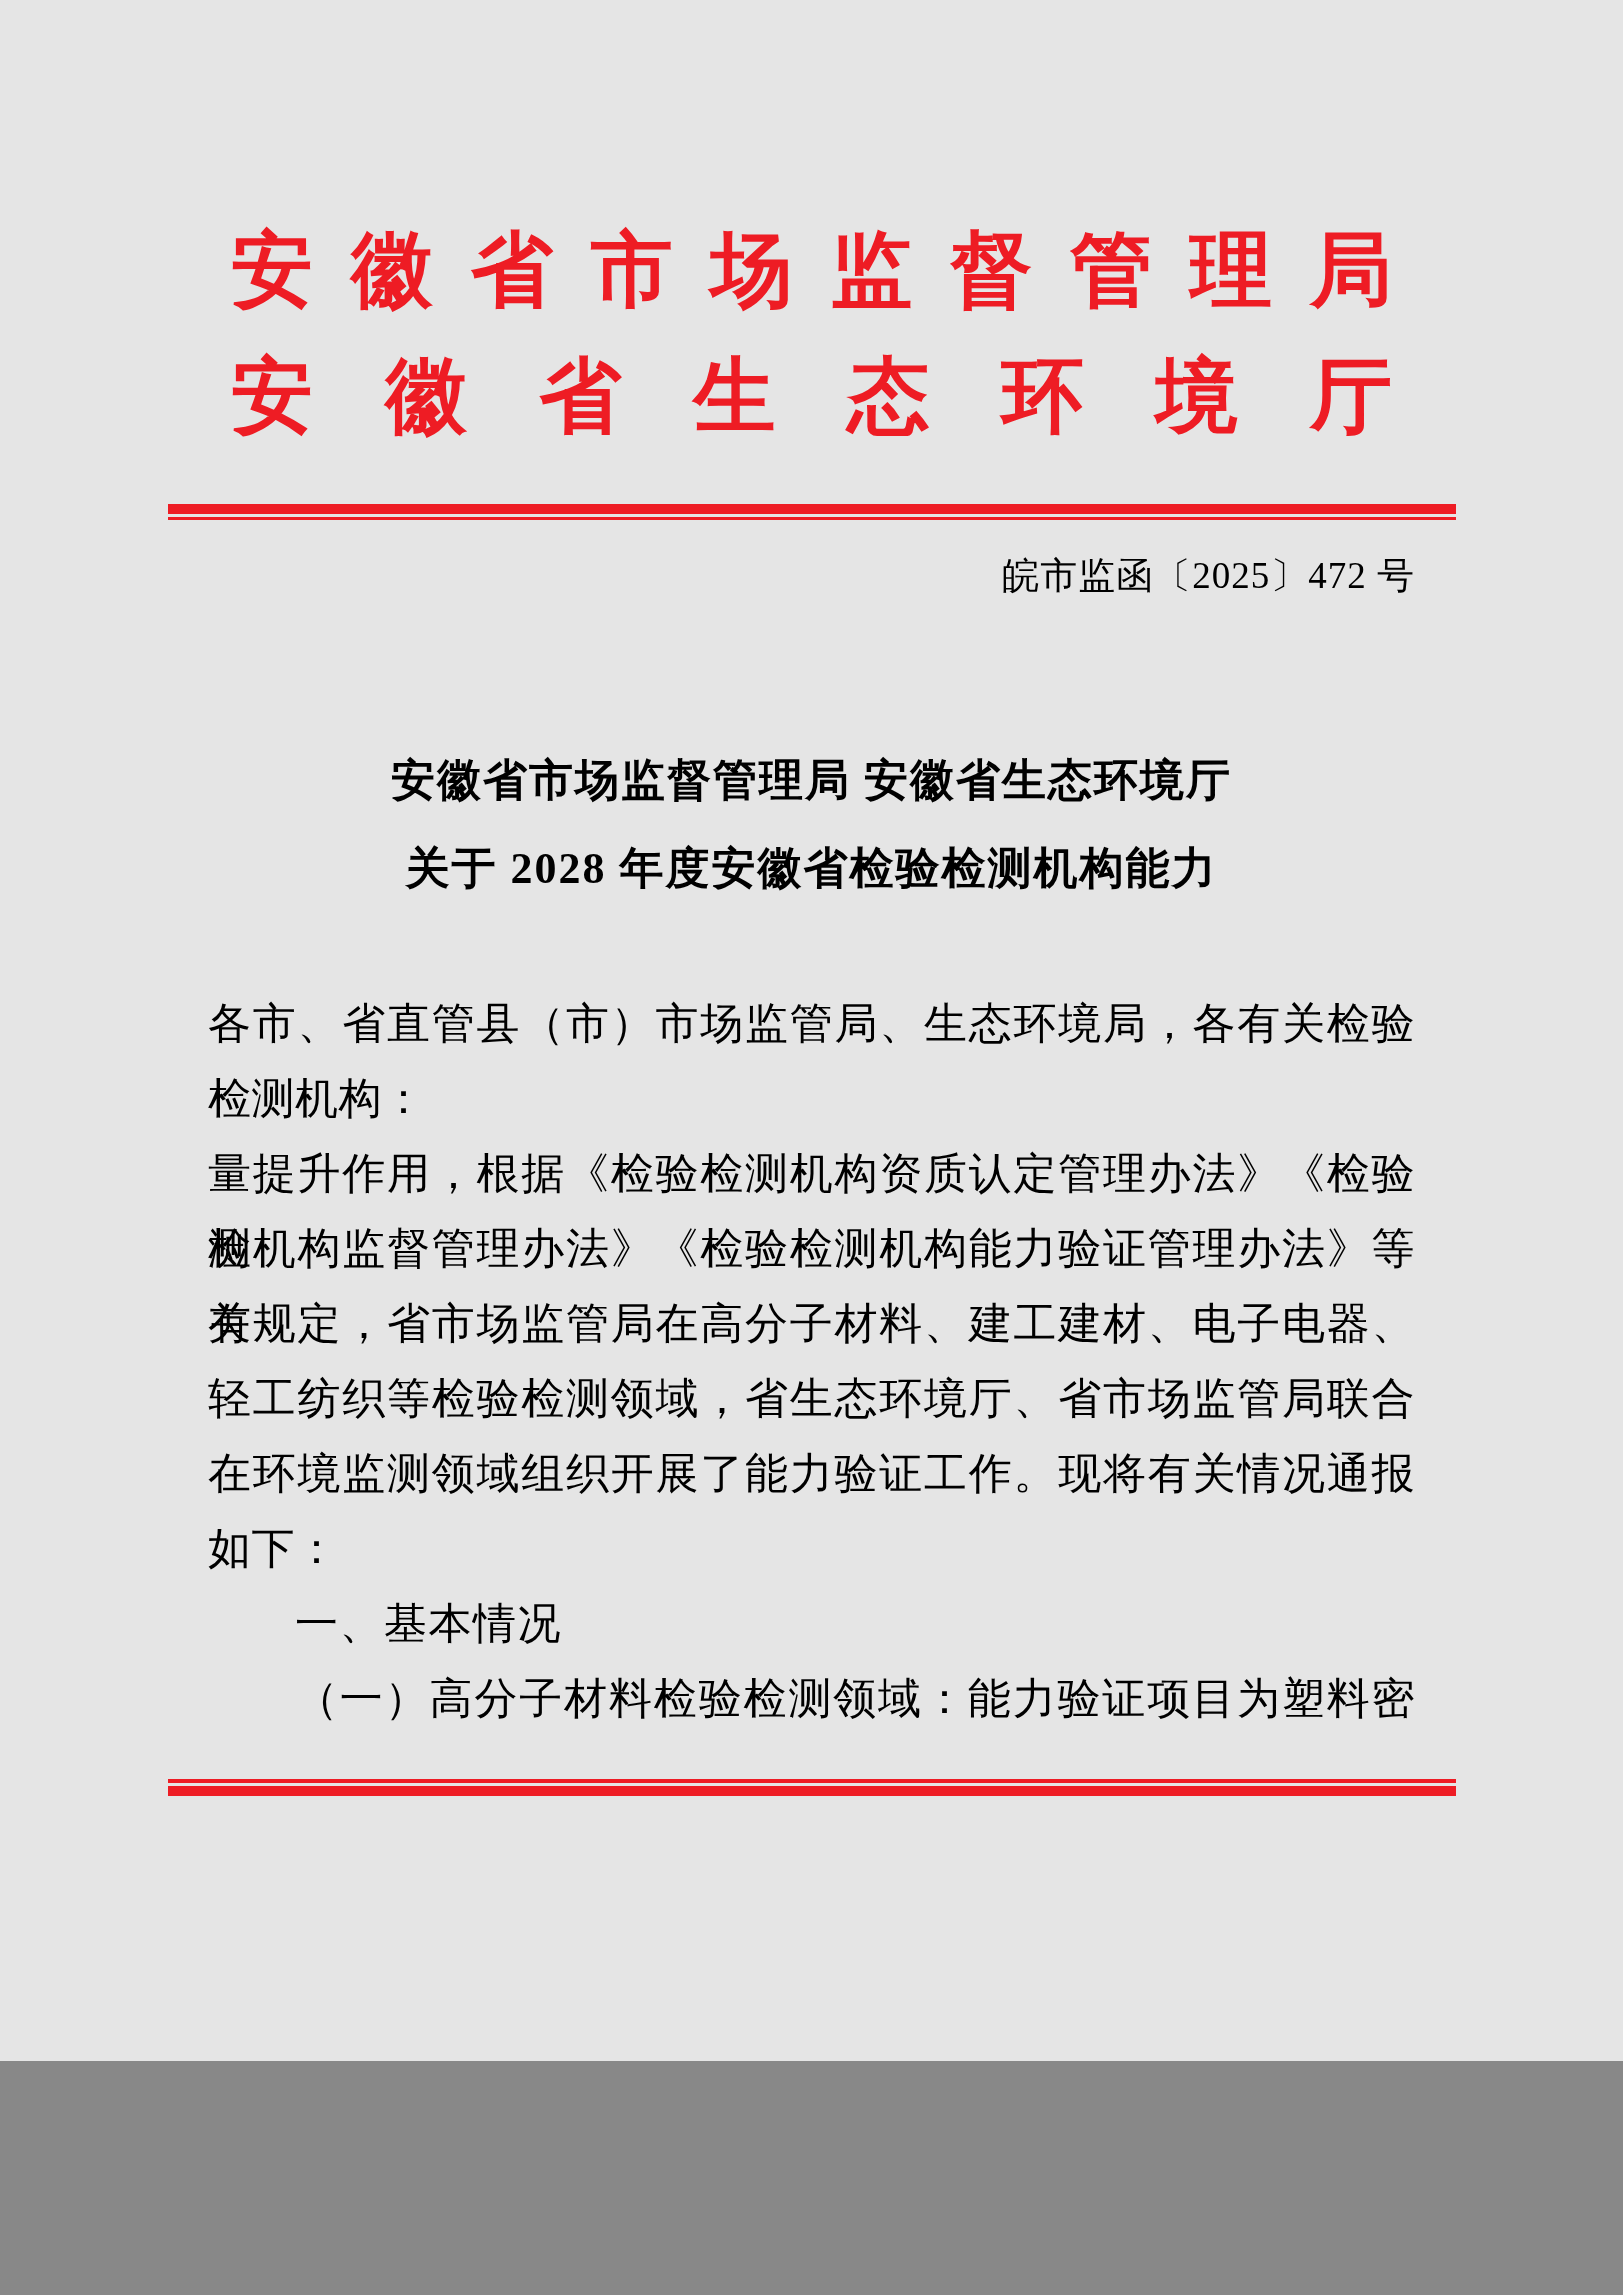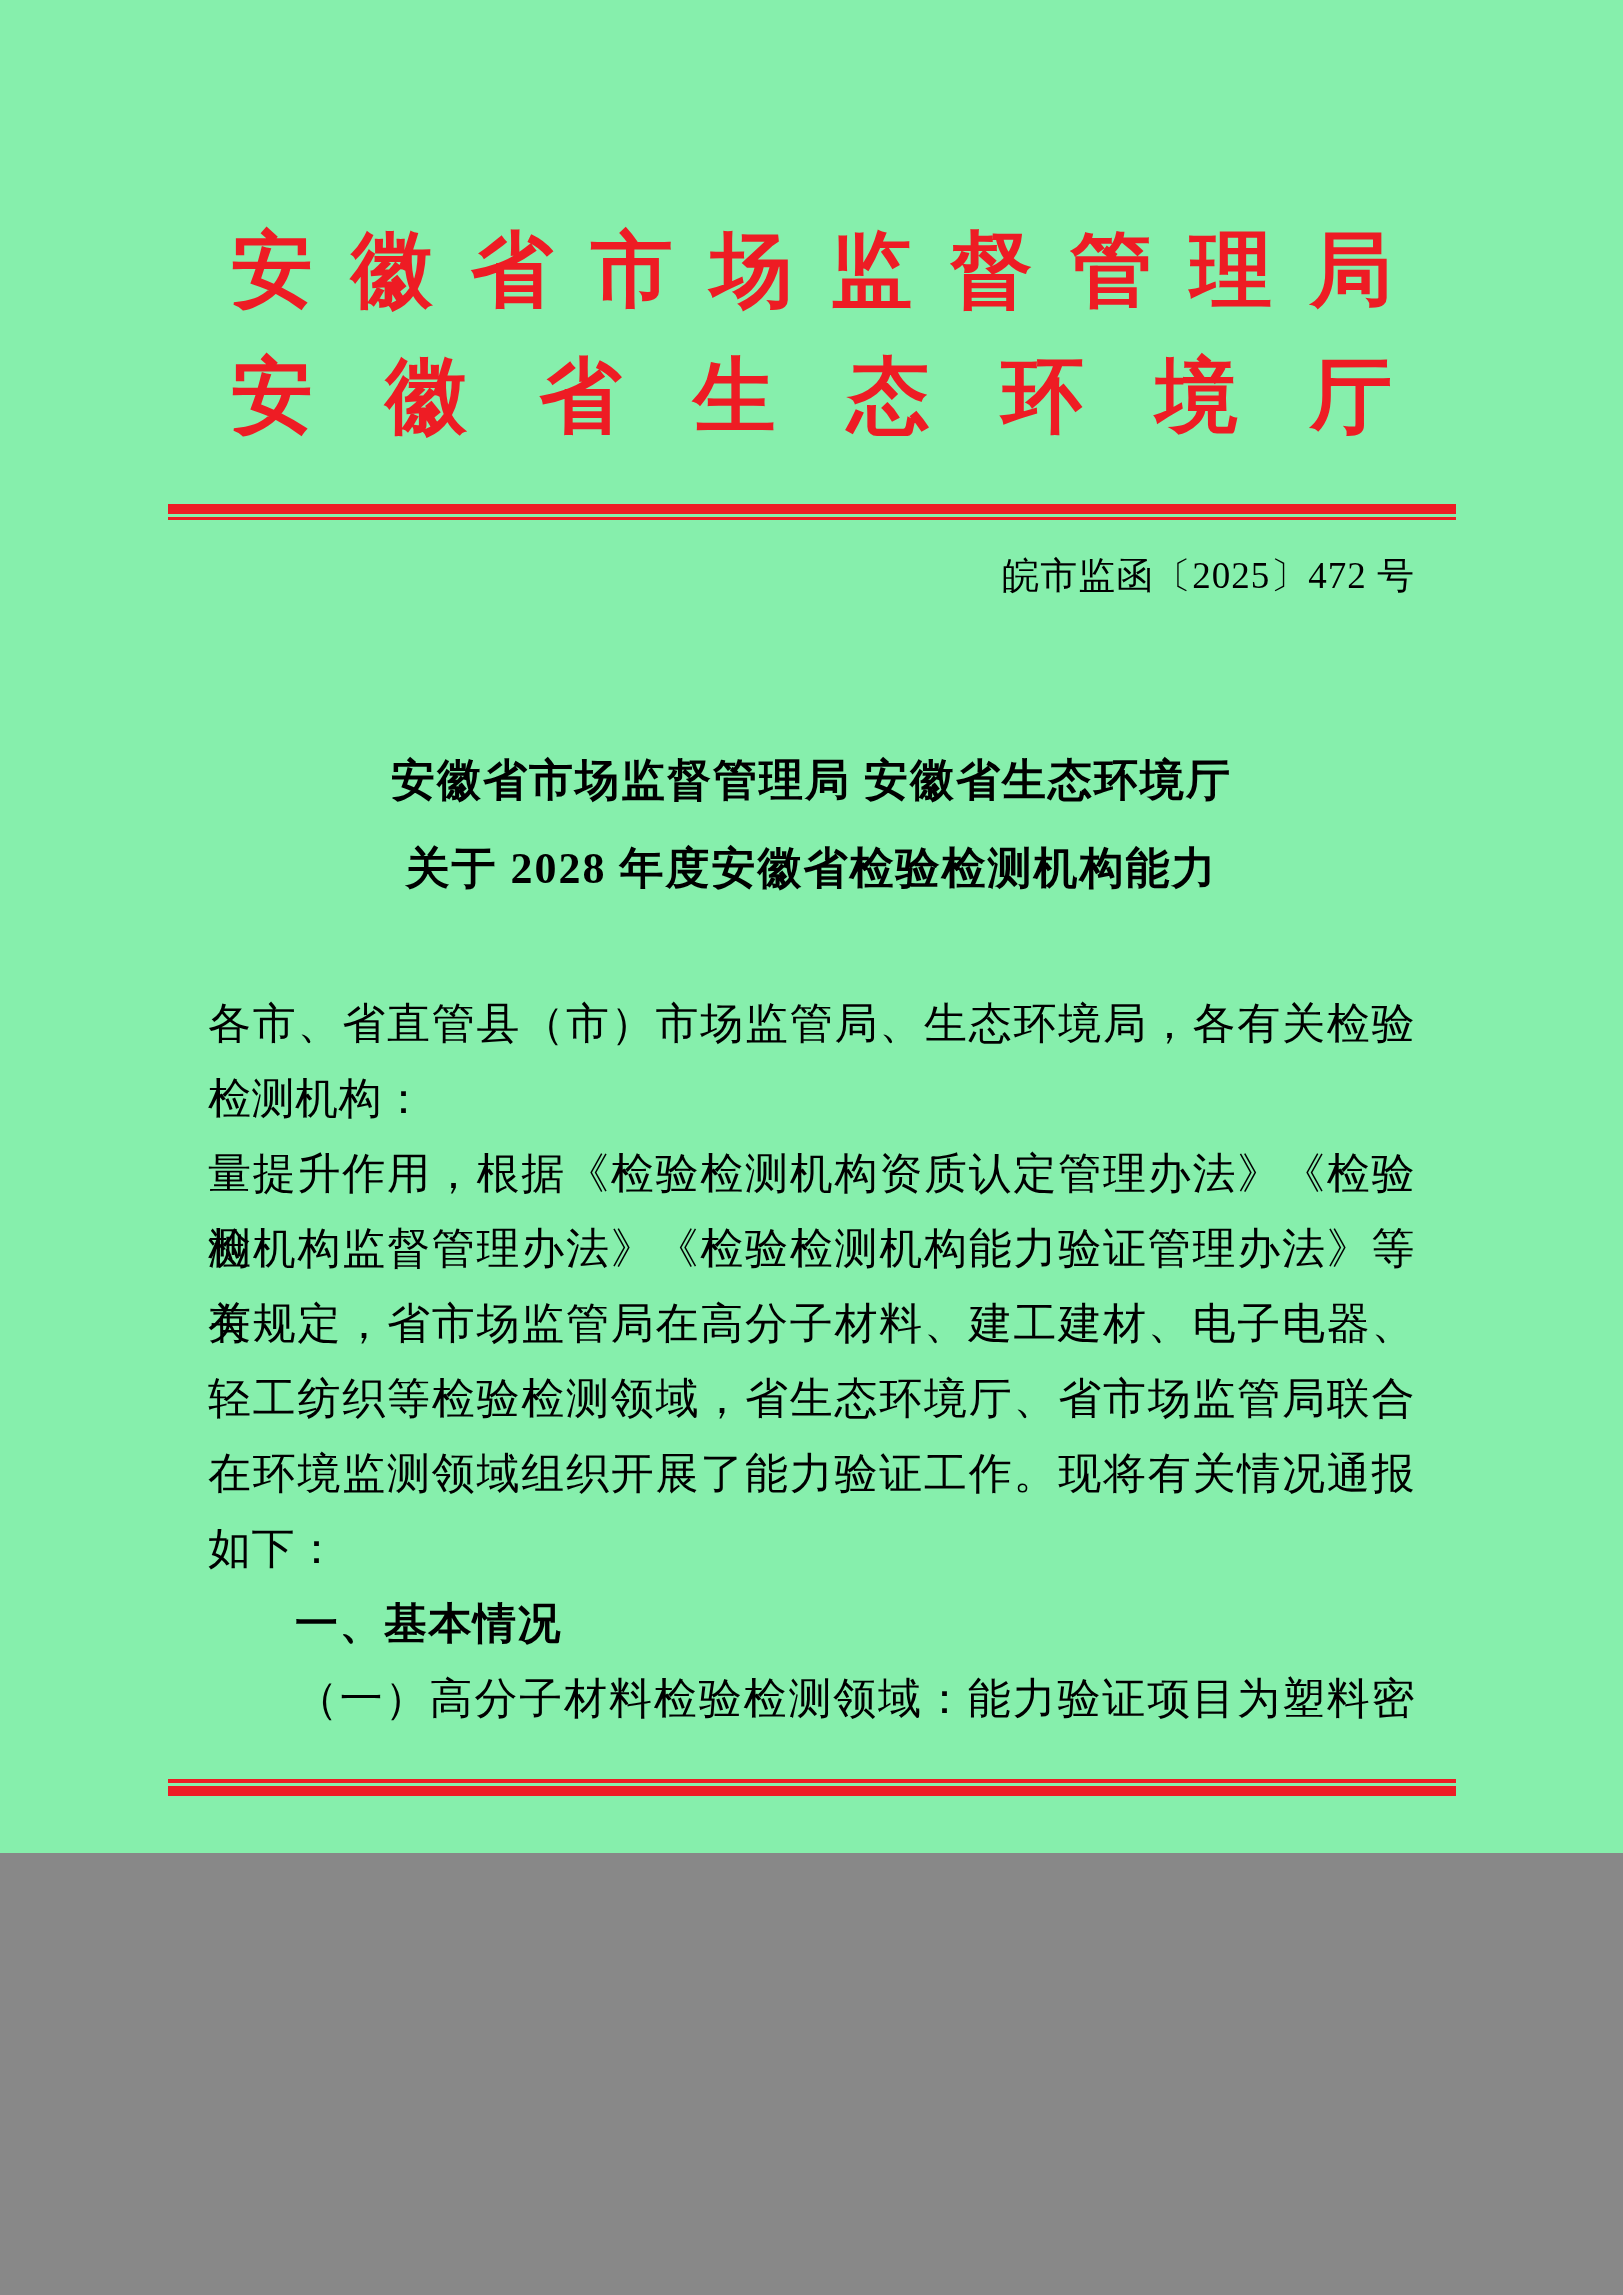--- a/index.html
+++ b/index.html
@@ -1,22 +1,22 @@
 <!DOCTYPE html>
 <html style="--red: #ee1c24;font-size:8.2px"><head>
 <meta charset="utf-8">
 <style>
   :root { --red: #ee1c24; }
   * { margin: 0; padding: 0; box-sizing: border-box; }
   html, body { background: #888; }
   .page {
     position: relative;
-    width: 1623px; height: 1853px;
+    width: 1623px; height: 2061px;
     margin: 0 auto;
-    background: #86efac;
+    background: #e5e5e5;
     overflow: hidden;
     font-family: "Liberation Serif", "DejaVu Serif", serif;
     color: #000;
   }
   
   .letterhead {
     width: 1161px;
     margin: 0 auto;
     padding-top: 229px;
     color: var(--red);
@@ -71,21 +71,21 @@
   }
   .line.fill {
     white-space: normal;
     text-align: justify;
     text-align-last: justify;
     text-justify: inter-character;
   }
   .line.indent { padding-left: 87px; }
   .line.heading {
     font-family: "Liberation Sans", "DejaVu Sans", sans-serif;
-    font-weight: bold;
+    font-weight: normal;
     letter-spacing: 1.5px;
   }
   .sep-bottom { margin-top: 43px; }
 </style>
 </head>
 <body>
 
 <div class="page">
 
   <div class="letterhead">

